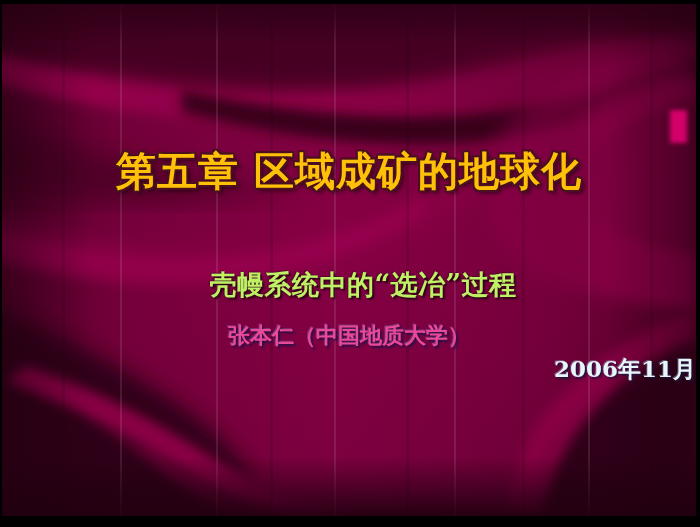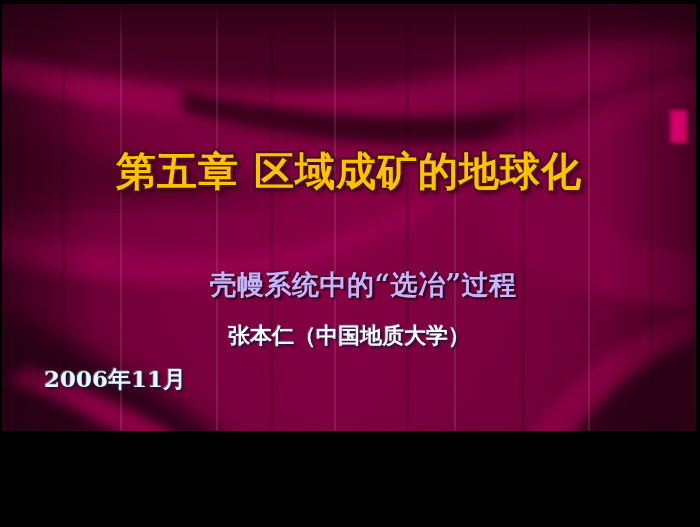--- a/index.html
+++ b/index.html
@@ -11,21 +11,21 @@
     width: 700px;
     height: 527px;
     overflow: hidden;
     font-family: "DejaVu Sans", sans-serif;
   }
 
   
   #slide {
     position: relative;
     width: 700px;
-    height: 431px;
+    height: 527px;
     background: #000000;
     overflow: hidden;
   }
 
   
   #slide-inner {
     position: absolute;
     left: 2px;
     top: 4px;
     width: 694px;
@@ -79,49 +79,49 @@
     position: absolute;
     left: 0;
     right: 0;
     top: 264px;
     text-align: center;
     font-family: "DejaVu Serif", "Liberation Serif", serif;
     font-weight: bold;
     font-size: 27px;
     line-height: 34px;
     letter-spacing: 0.5px;
-    color: #c4b5fd;
+    color: #bef264;
     text-shadow:
       2px 2px 2px rgba(30,0,14,.85),
       -1px -1px 1px rgba(60,10,30,.6);
     margin-left: 28px;
   }
 
   .slide-author {
     position: absolute;
     left: 0;
     right: 0;
     top: 317px;
     text-align: center;
     font-family: "DejaVu Serif", "Liberation Serif", serif;
     font-weight: bold;
     font-size: 22px;
     line-height: 28px;
-    color: #ffffff;
+    color: #ec4899;
     text-shadow:
       2px 2px 2px rgba(25,20,70,.85),
       -1px -1px 0 rgba(120,150,210,.35);
   }
 
   .slide-date {
     position: absolute;
     left: 0;
     right: 0;
-    top: 360px;
-    text-align: left;
+    top: 350px;
+    text-align: right;
     font-family: "DejaVu Serif", "Liberation Serif", serif;
     font-weight: bold;
     font-size: 23px;
     line-height: 30px;
     color: #E8F6FB;
     text-shadow:
       2px 2px 2px rgba(25,20,60,.8),
       -1px -1px 0 rgba(150,200,225,.4);
     padding-left: 42px;
   }

